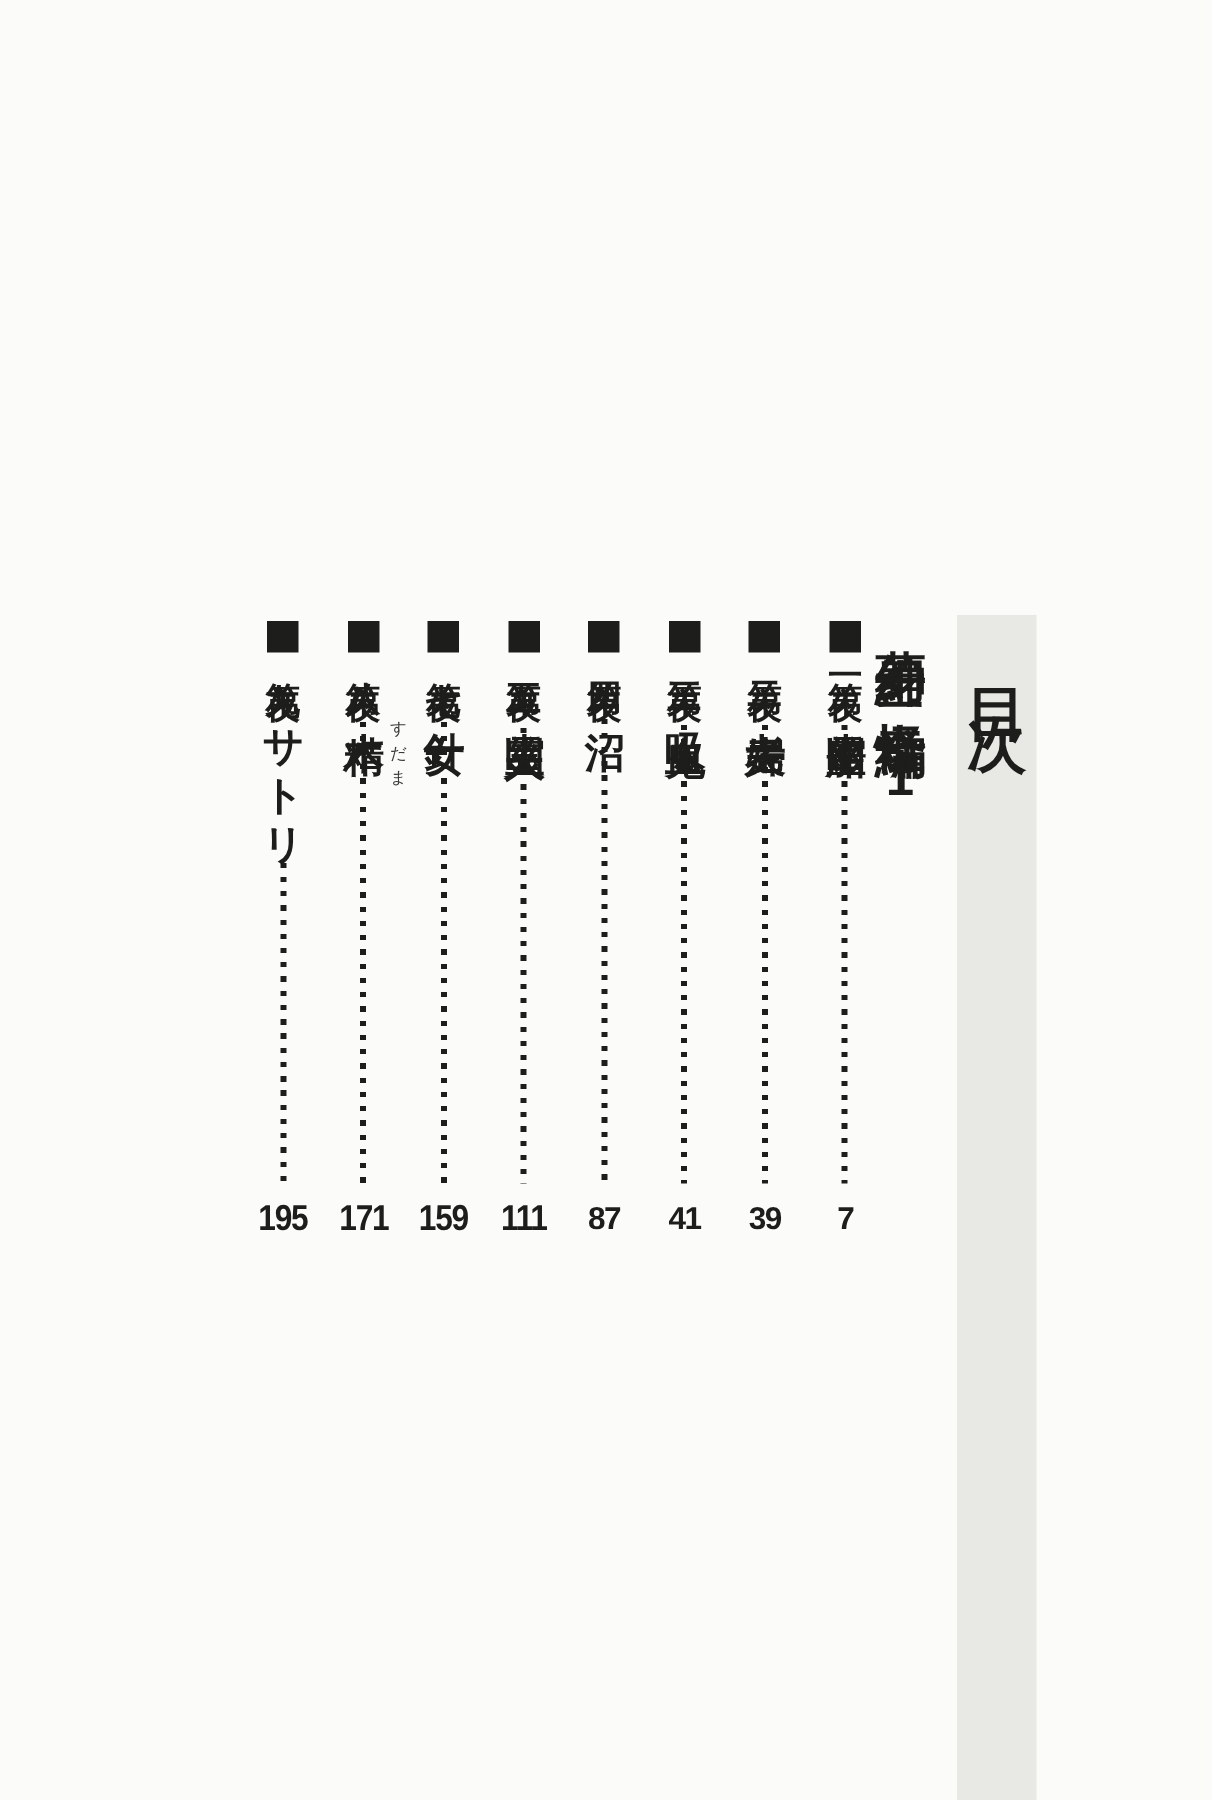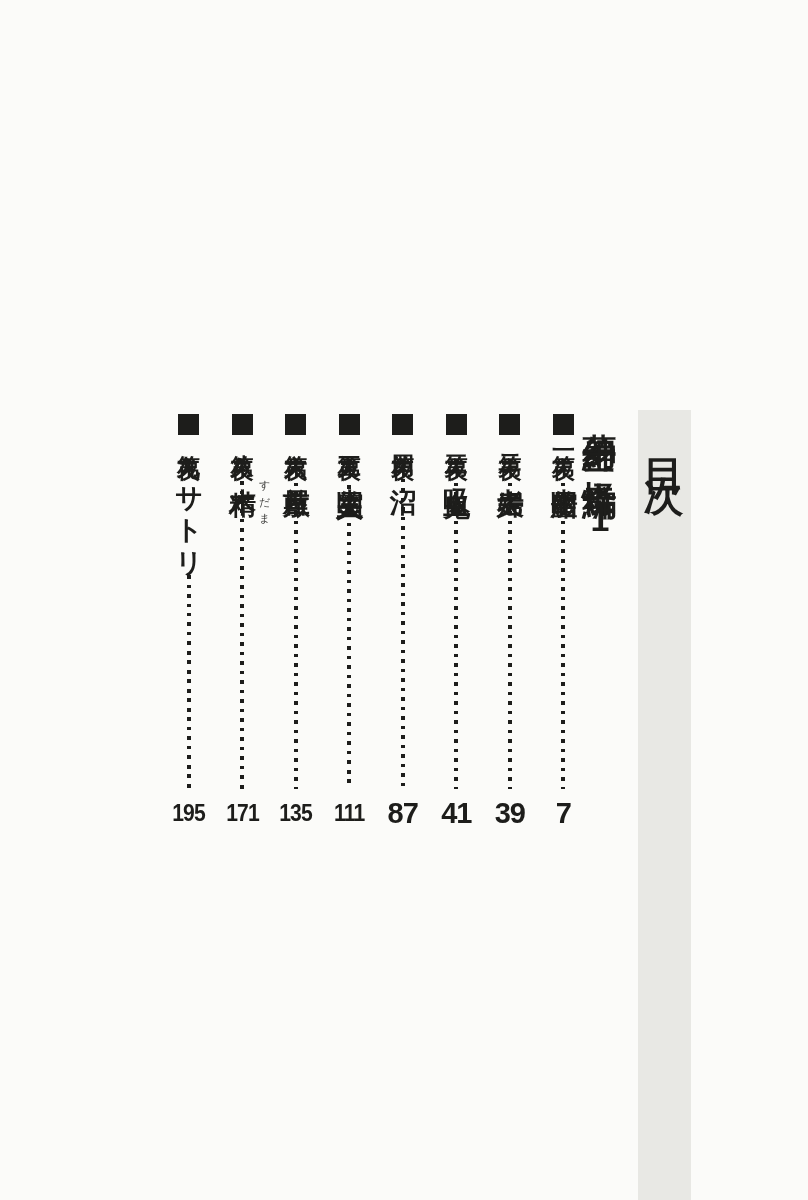--- a/index.html
+++ b/index.html
@@ -119,21 +119,21 @@
       #1d1d1b 0px, #1d1d1b 3.5px,
       transparent 3.5px, transparent 9.5px
     );
   }
   .page-num {
     flex: 0 0 auto;
     height: 30px;
     display: flex;
     align-items: center;
     justify-content: center;
-    font-size: 29px;
+    font-size: 21px;
     font-weight: 600;
     letter-spacing: -1px;
     font-family: "Liberation Sans", sans-serif;
   }
   .page-num.n3 {
     font-size: 24px;
     transform: scaleX(0.88);
   }
 </style>
 </head>
@@ -182,28 +182,28 @@
     </div>
 
     <div class="toc-col">
       <span class="marker-sq"></span>
       <span class="ch-label">第五夜</span>
       <span class="ch-title"><span>幽霊夫人</span><span class="ch-furigana"></span></span>
       <span class="dot-leader"></span>
       <span class="page-num n3">111</span>
     </div>
 
-    <div class="toc-col">
-      <span class="marker-sq"></span>
-      <span class="ch-label">第六夜</span>
-      <span class="ch-title"><span>首屋敷</span><span class="ch-furigana"></span></span>
-      <span class="dot-leader"></span>
-      <span class="page-num n3">135</span>
-    </div>
-
+
+    <div class="toc-col">
+      <span class="marker-sq"></span>
+      <span class="ch-label">第七夜</span>
+      <span class="ch-title"><span>針女</span><span class="ch-furigana"></span></span>
+      <span class="dot-leader"></span>
+      <span class="page-num n3">159</span>
+    </div>
 
     <div class="toc-col">
       <span class="marker-sq"></span>
       <span class="ch-label">第八夜</span>
       <span class="ch-title"><span>木精</span><span class="ch-furigana">すだま</span></span>
       <span class="dot-leader"></span>
       <span class="page-num n3">171</span>
     </div>
 
     <div class="toc-col">

